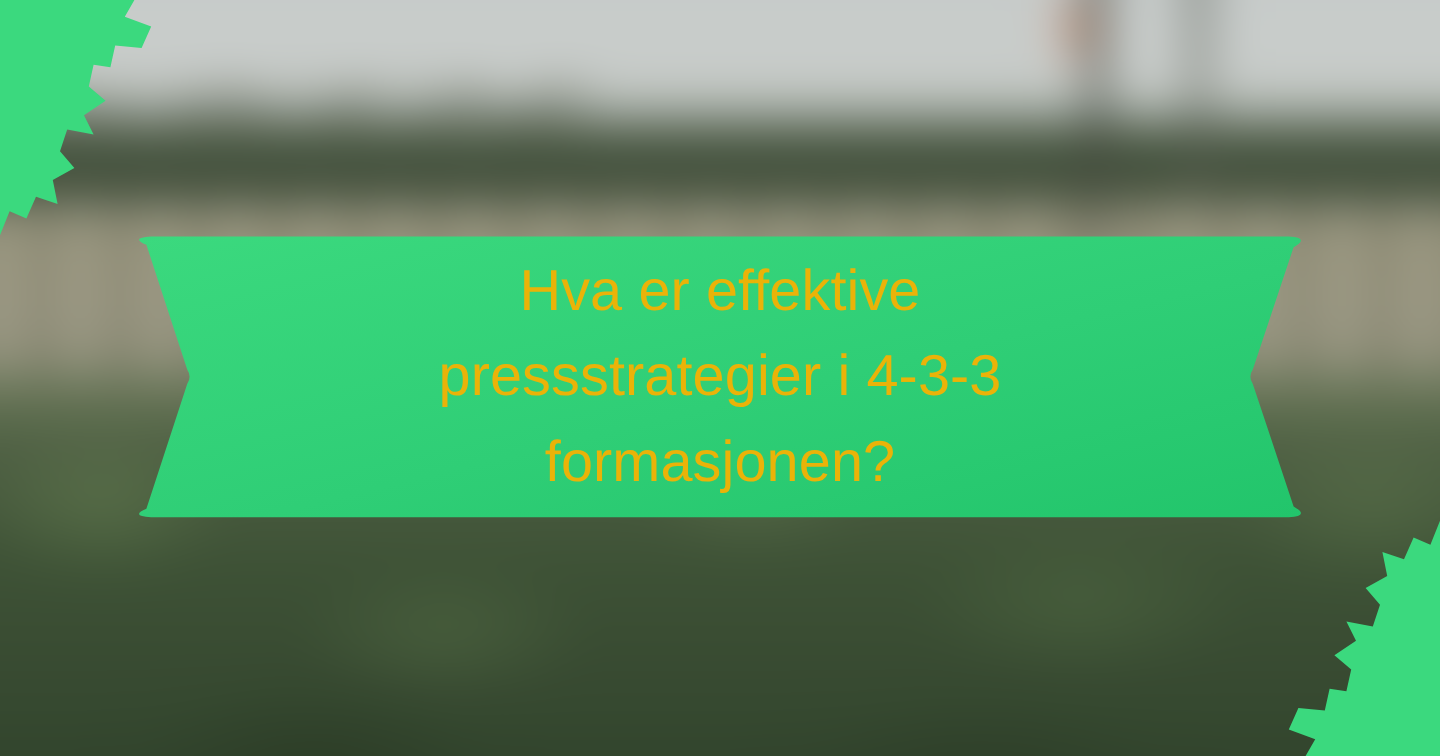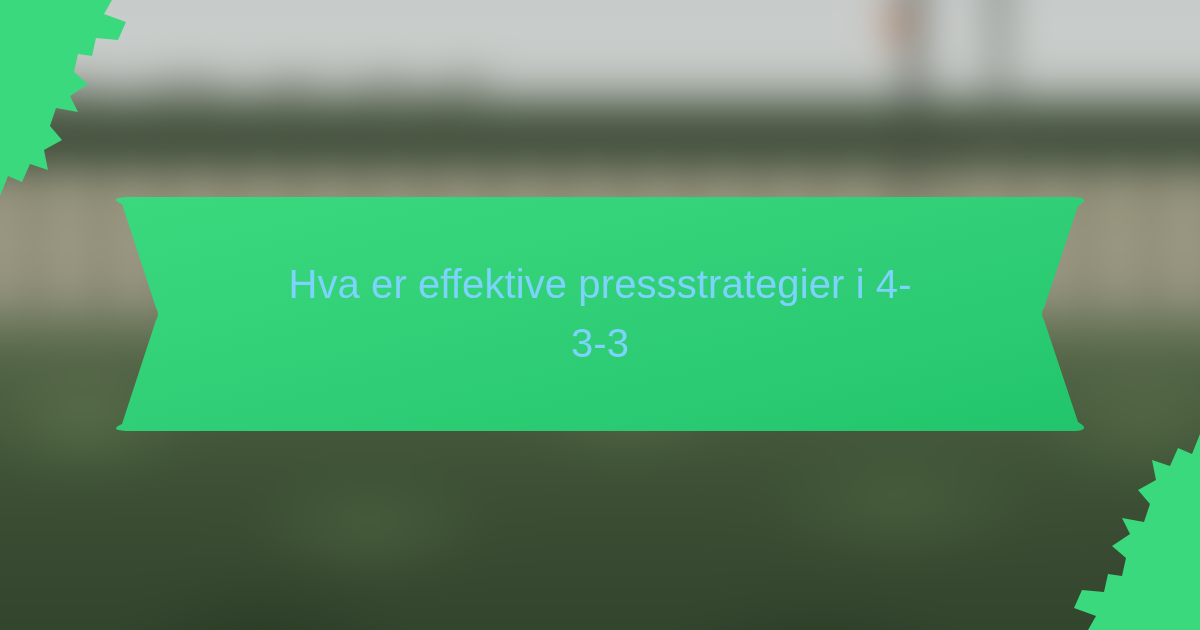--- a/index.html
+++ b/index.html
@@ -175,22 +175,22 @@
     position: absolute;
     left: 170px;
     right: 170px;
     top: 0;
     height: 100%;
     display: flex;
     flex-direction: column;
     align-items: center;
     justify-content: center;
     text-align: center;
-    color: #7dd3fc;
-    font-size: 40px;
+    color: #eab308;
+    font-size: 48px;
     line-height: 1.48;
     font-weight: 400;
     letter-spacing: 0.1px;
     font-family: "Liberation Sans", sans-serif;
   }
 </style>
 </head>
 <body>
 
 <div id="card">
@@ -240,16 +240,17 @@
                L 970,226
                Q 984,234 966,235
                L 18,235
                Q 0,234 14,228
                L 48,124
                Q 52,118 48,112
                Z"></path>
     </svg>
     <div class="ribbon-text">
       <div>Hva er effektive pressstrategier i 4-3-3</div>
+      <div>formasjonen?</div>
     </div>
   </div>
 
 </div>
 
 </body></html>

